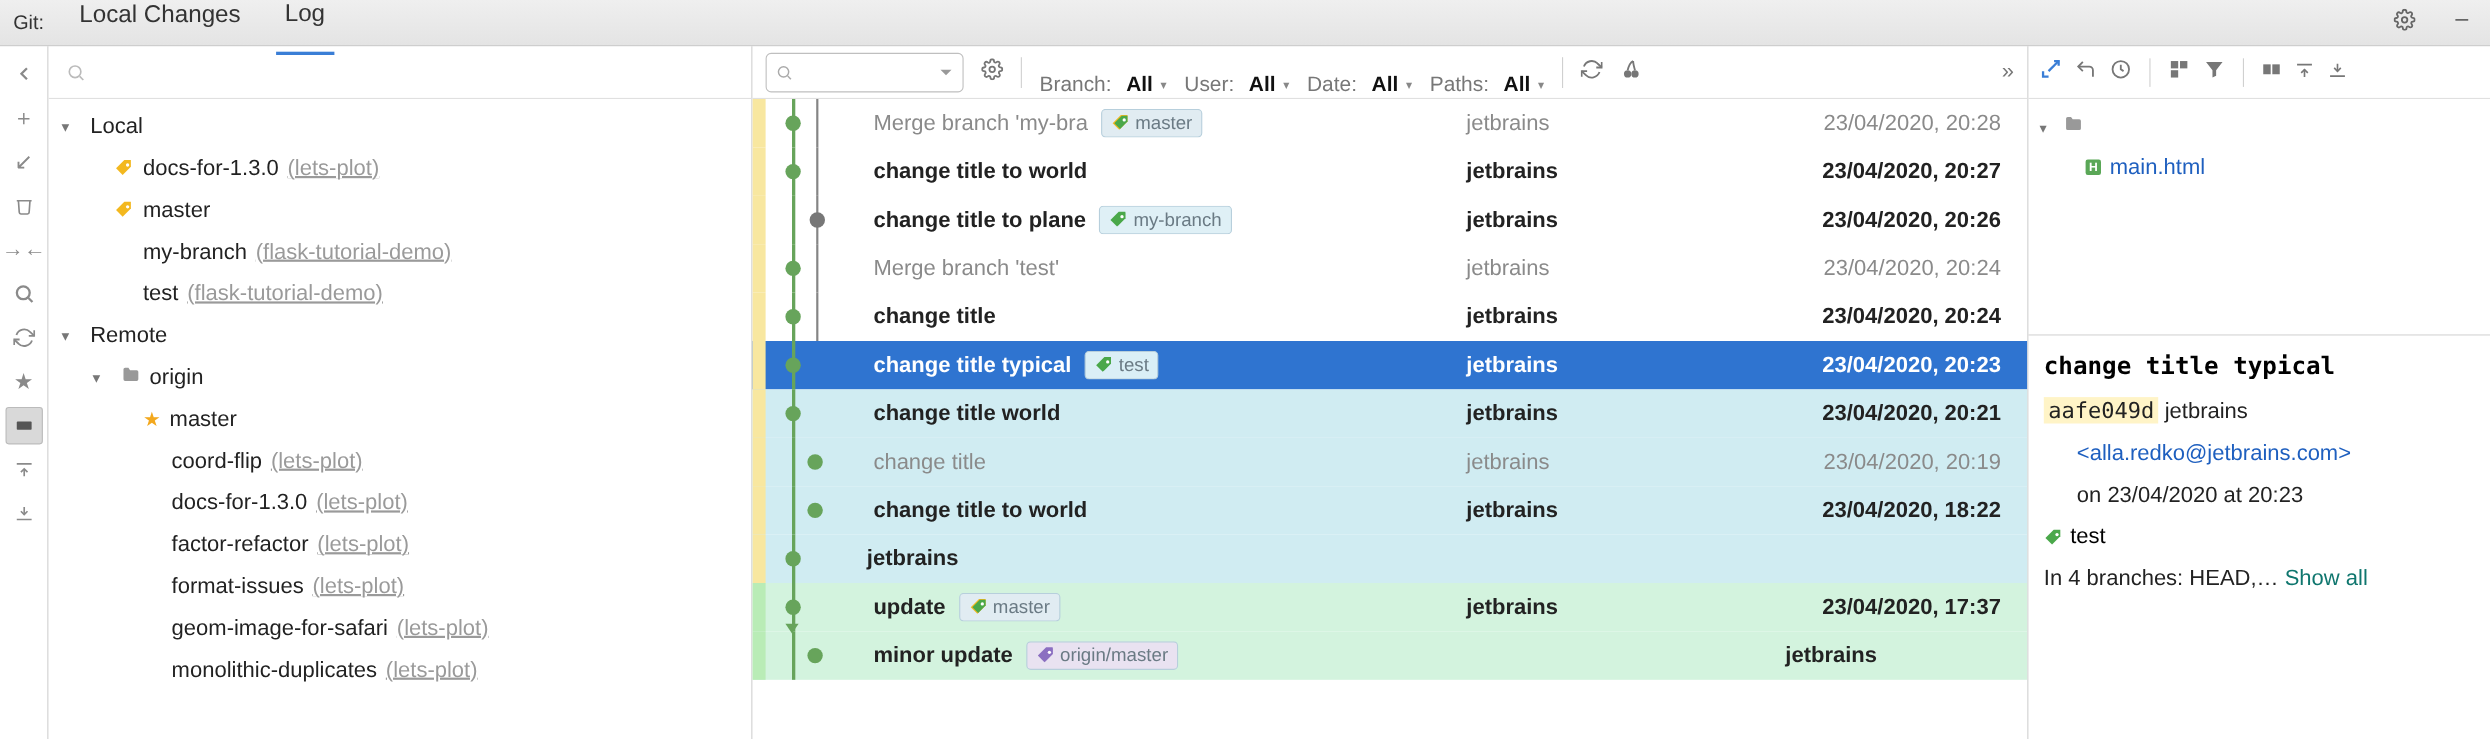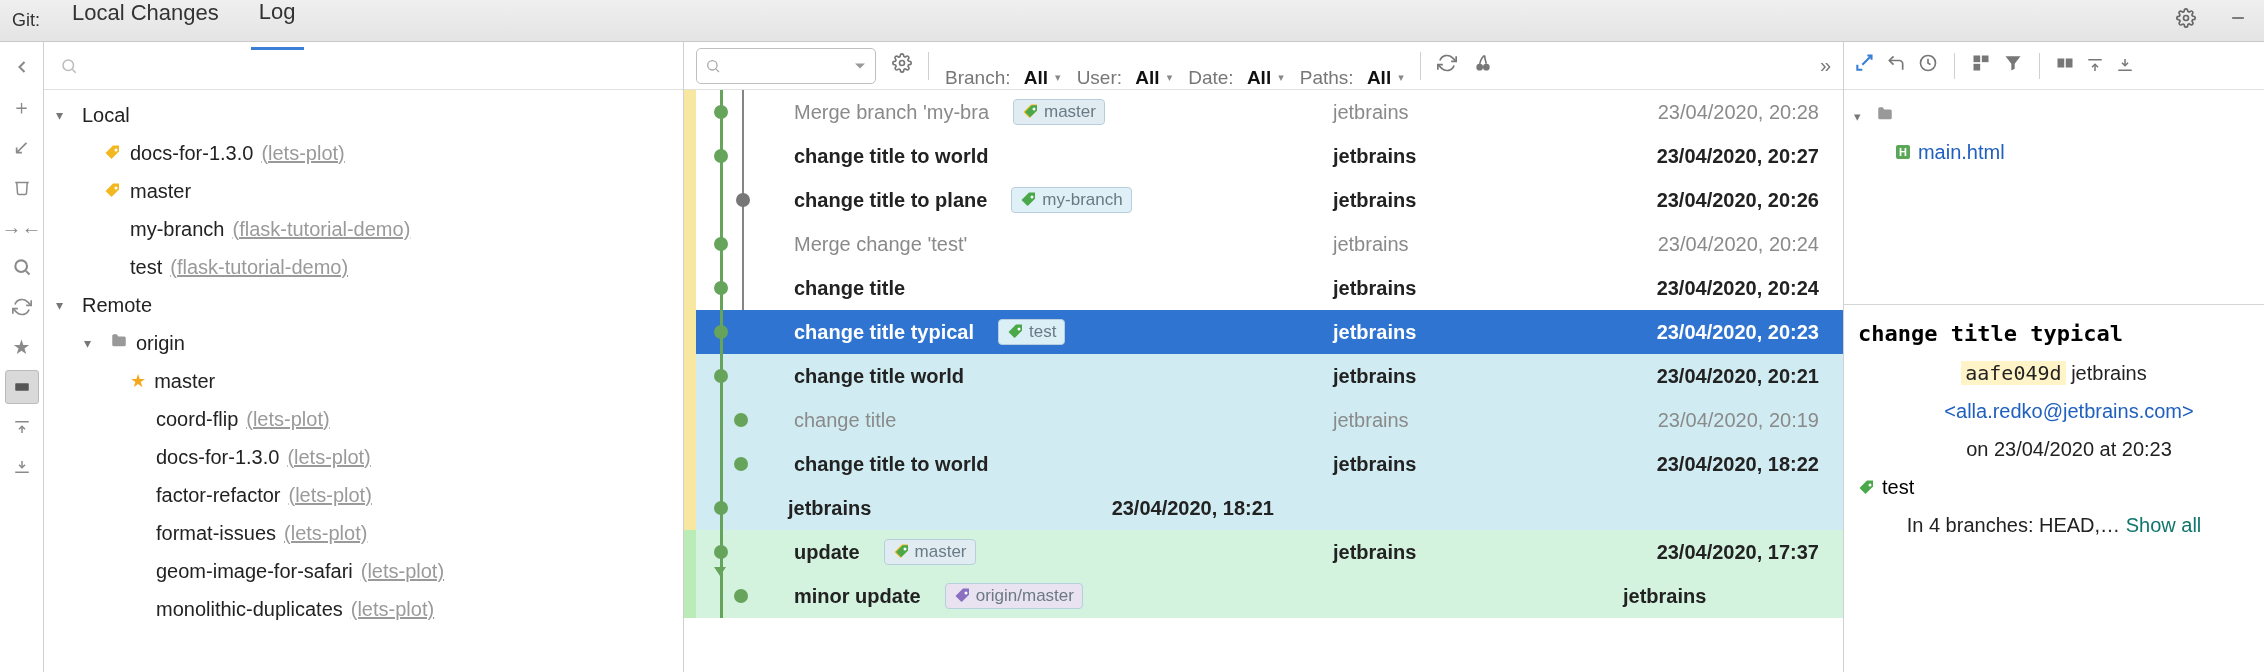--- a/index.html
+++ b/index.html
@@ -41,21 +41,21 @@
 .log-tb .ico { color:#777; font-size:20px; cursor:pointer; }
 .log-tb .filter { color:#777; font-size:19px; cursor:pointer; display:flex; align-items:center; gap:4px;margin-top:24px; }
 .log-tb .filter b { color:#111; font-weight:600; }
 .log-tb .filter .caret { font-size:11px; color:#888;}
 .log-tb .sep { width:1px; height:28px; background:#d0d0d0; }
 
 .commits { flex:1; overflow:hidden; position:relative; }
 .row { display:flex; align-items:center; height:44px; font-size:20px; }
 .row .gutter { width:12px; height:100%; }
 .row .graph { width:92px; height:100%; position:relative; flex-shrink:0; }
-.row .msg { flex:1; min-width:0; display:flex; align-items:center; gap:24px; padding-left:6px; overflow:hidden; white-space:nowrap; }
+.row .msg { flex:1; min-width:0; display:flex; align-items:center; gap:12px; padding-left:6px; overflow:hidden; white-space:nowrap; }
 .row .msg .title { font-weight:600; color:#222; }
 .row.merge .title { font-weight:400; color:#8a8a8a; }
 .row .author { width:220px; color:#222; font-weight:600;}
 .row.merge .author { color:#8a8a8a; font-weight:400; }
 .row .date { width:290px; text-align:right; padding-right:24px; color:#222; font-weight:600;}
 .row.merge .date { color:#8a8a8a; font-weight:400; }
 .row.selected { background:#2f74d0; color:#fff; }
 .row.selected .title, .row.selected .author, .row.selected .date { color:#fff; }
 .row.hl { background:#d0ecf2; }
 .row.hl2 { background:#d3f3de; }
@@ -82,21 +82,21 @@
 .filetree .line { display:flex; align-items:center; gap:8px; height:36px; cursor:pointer; }
 .filetree .chev { font-size:13px; color:#777; width:14px;}
 .filetree .folder { color:#999;}
 .filetree .hbadge { background:#5aa757; color:#fff; font-size:11px; padding:1px 3px; border-radius:2px; font-weight:700;}
 .filetree .fname { color:#1e5fbf; }
 .details .divider { height:1px; background:#d4d4d4; margin:6px 0; }
 .commitinfo { padding:10px 14px; font-size:20px; }
 .commitinfo h3 { font-family: ui-monospace, Menlo, monospace; font-size:22px; font-weight:700; margin-bottom:14px;}
 .commitinfo .hash { display:inline-block; background:#fff4c7; padding:0 4px; font-family:ui-monospace,Menlo,monospace;}
 .commitinfo .email { color:#1e5fbf; }
-.commitinfo p { margin:15px 0; color:#222;text-align:center;}
+.commitinfo p { margin:15px 0; color:#222;}
 .commitinfo .refrow { display:flex; align-items:center; gap:6px; margin:10px 0;}
 .commitinfo .link { color:#0f766e; cursor:pointer;}
 .svg-tag { display:inline-block; }
 
 </style>
 </head>
 <body>
 
 <div class="topbar">
   <span class="title">Git:</span>
@@ -338,21 +338,21 @@
     <div class="date">23/04/2020, 20:26</div>
   </div>
         <div class="row merge">
     <div class="gutter" style="background:#f8e7a0"></div>
     <div class="graph">
             <span class="v"></span>
             <span class="v2"></span>
             <span class="dot"></span>
           </div>
     <div class="msg">
-            <span class="title">Merge change 'test'</span>
+            <span class="title">Merge branch 'test'</span>
           </div>
     <div class="author">jetbrains</div>
     <div class="date">23/04/2020, 20:24</div>
   </div>
         <div class="row">
     <div class="gutter" style="background:#f8e7a0"></div>
     <div class="graph">
             <span class="v"></span>
             <span class="v2"></span>
             <span class="dot"></span>
@@ -416,21 +416,20 @@
     <div class="author">jetbrains</div>
     <div class="date">23/04/2020, 18:22</div>
   </div>
         <div class="row hl">
     <div class="gutter" style="background:#f8e7a0"></div>
     <div class="graph">
             <span class="v"></span>
             <span class="dot"></span>
           </div>
     <div class="author">jetbrains</div>
-    <div class="date">23/04/2020, 18:21</div>
   </div>
         <div class="row hl2">
     <div class="gutter" style="background:#b9ecb6"></div>
     <div class="graph">
             <span class="v"></span>
             <span class="dot"></span>
             <span class="arrow"></span>
           </div>
     <div class="msg">
             <span class="title">update</span>

